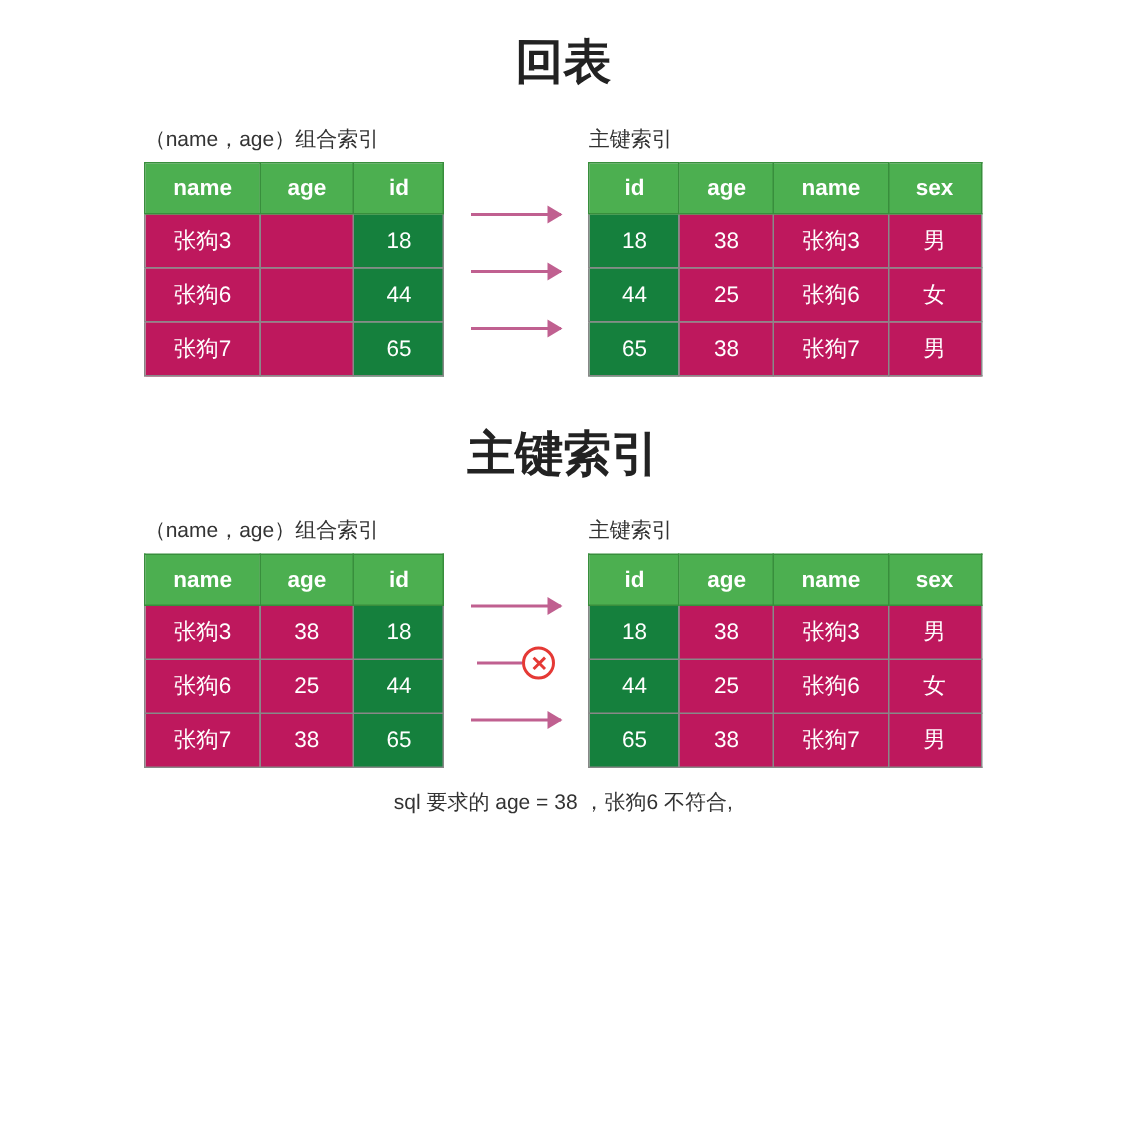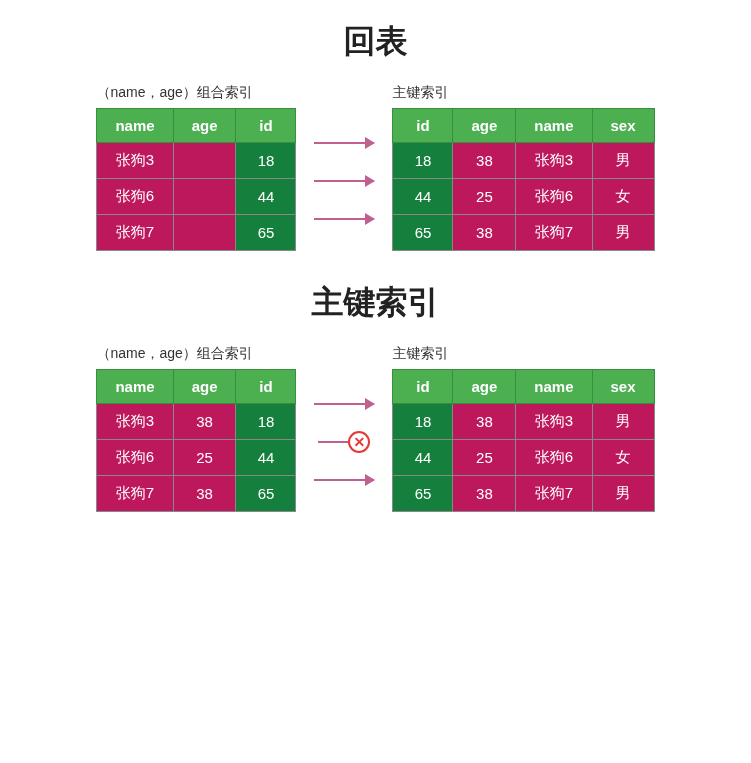--- a/index.html
+++ b/index.html
@@ -295,14 +295,15 @@
             <td class="cell-orange">38</td>
             <td class="cell-orange">张狗7</td>
             <td class="cell-orange">男</td>
           </tr>
         </tbody>
       </table>
     </div>
   </div>
 
   <div class="note">
+    <div>sql 要求的 age = 38 ，张狗6 不符合,</div>
   </div>
 </div>
 
 </body></html>

